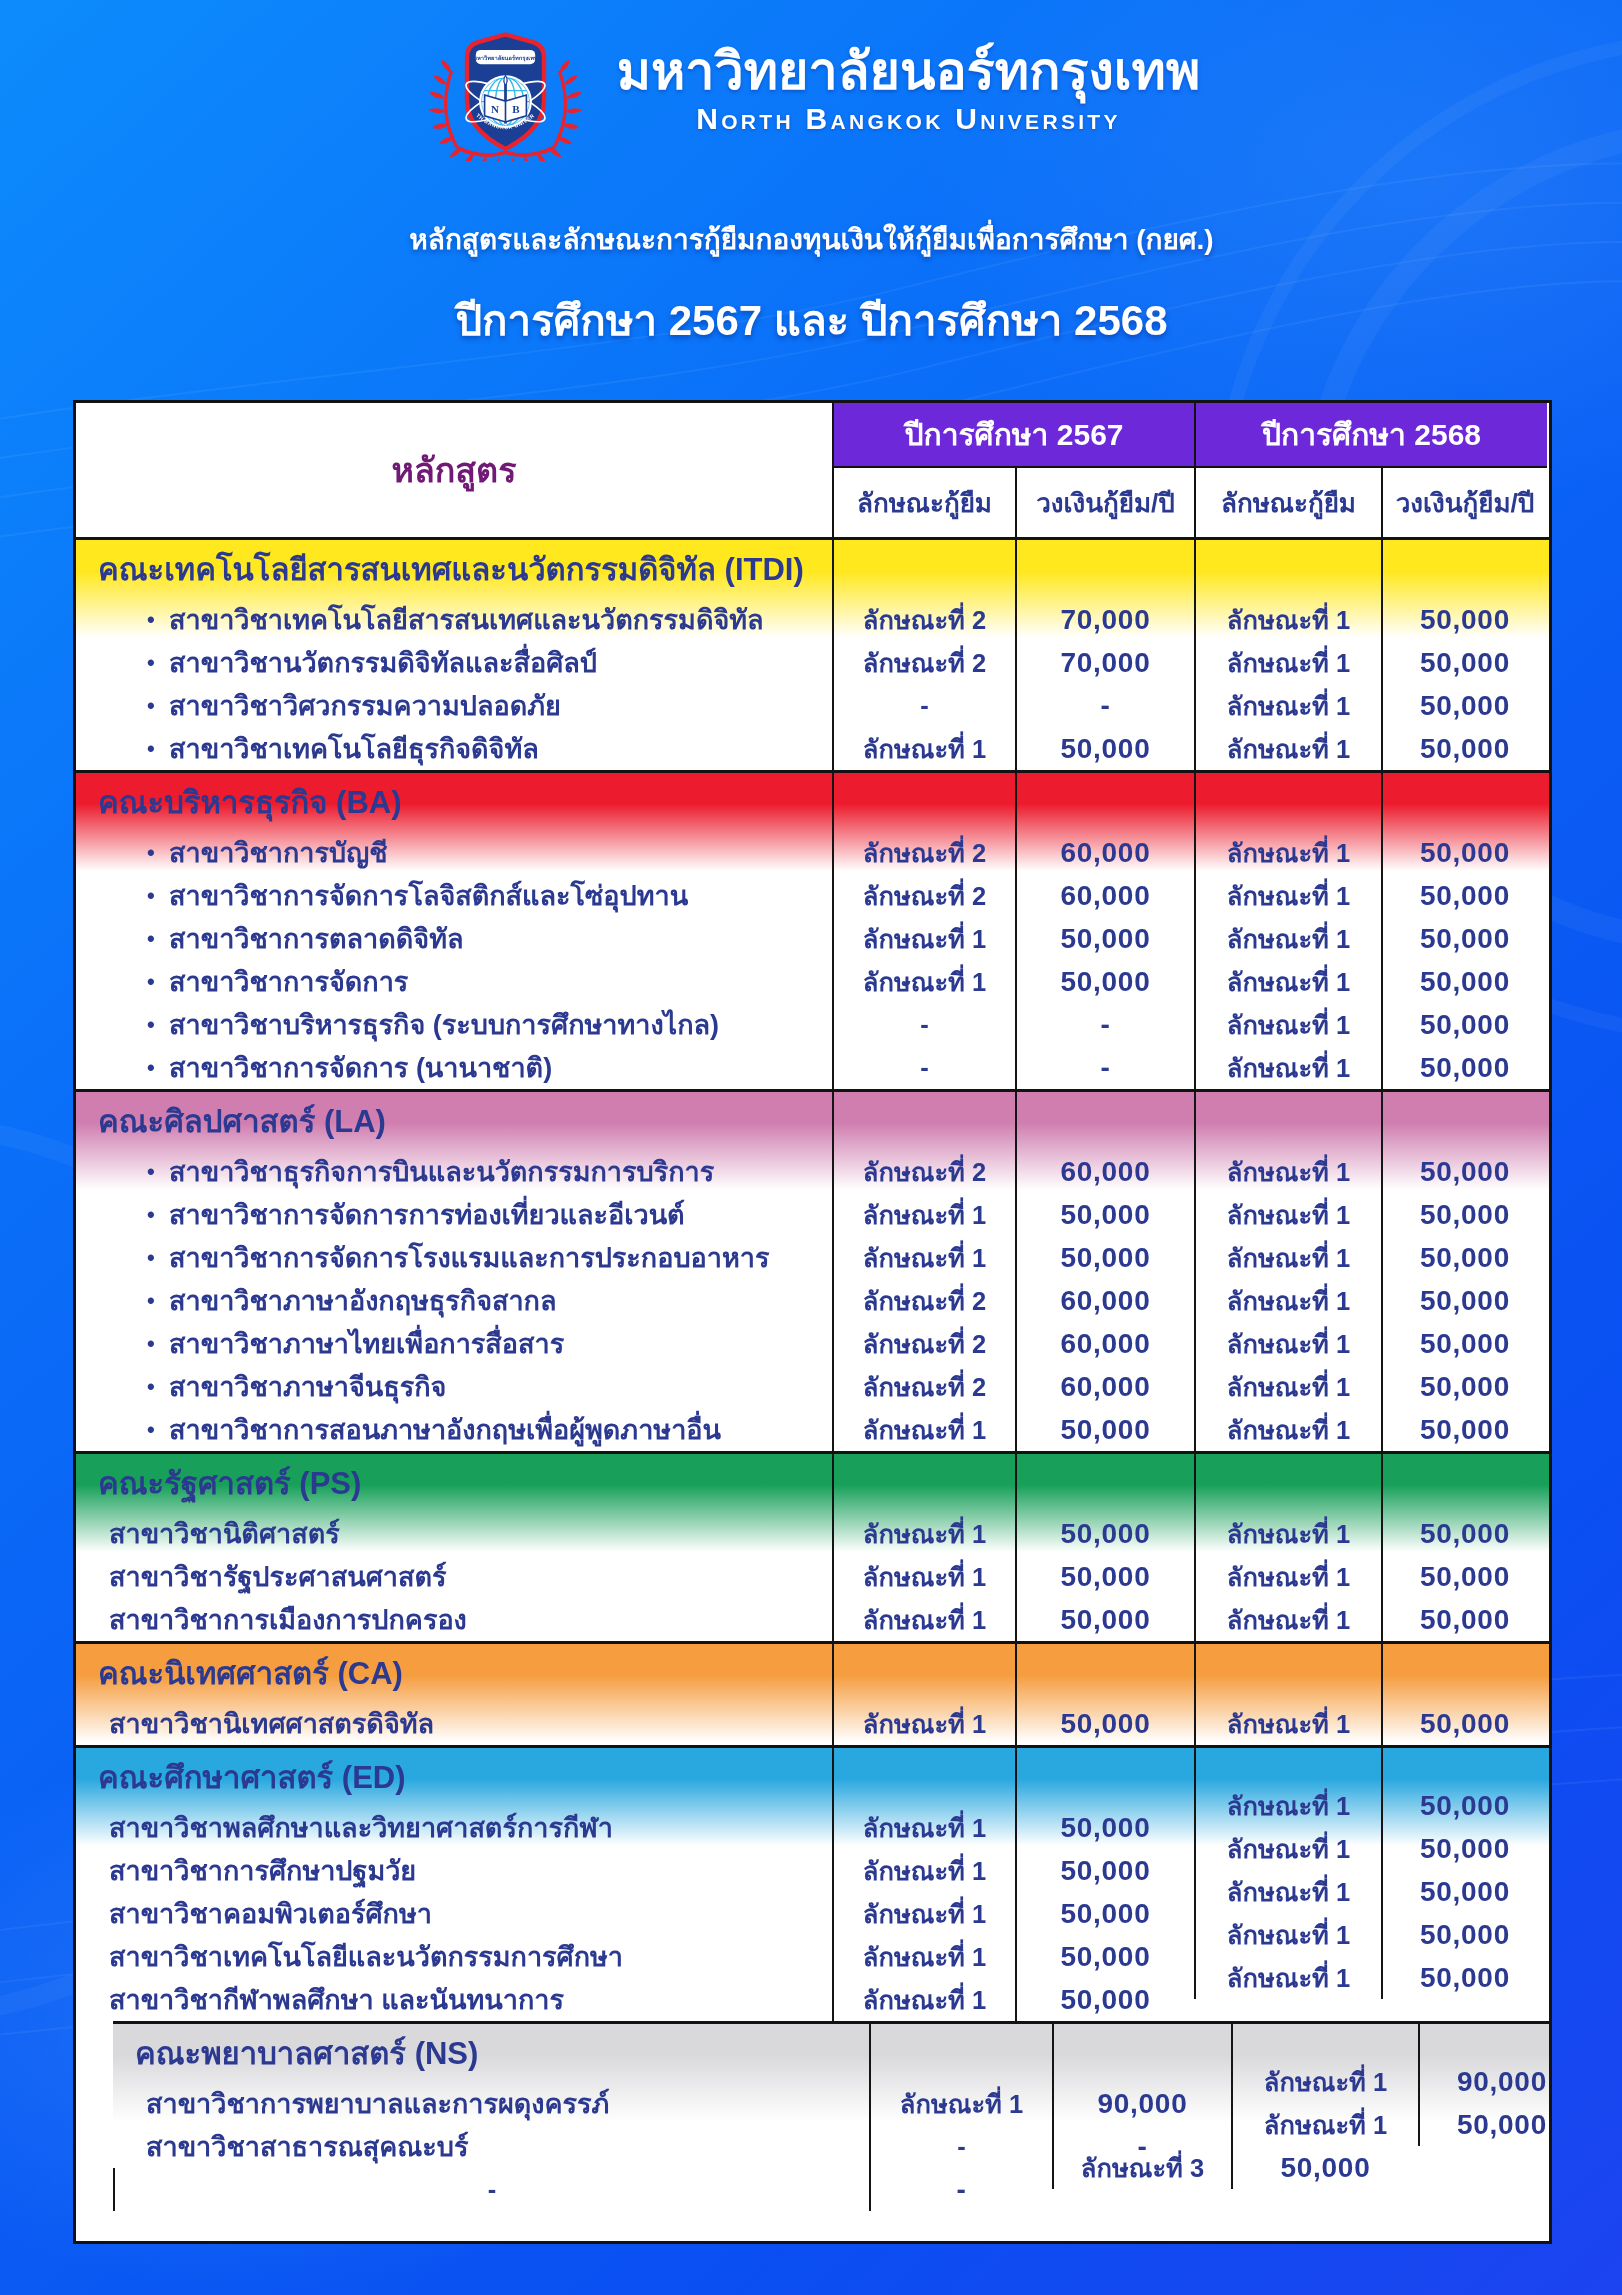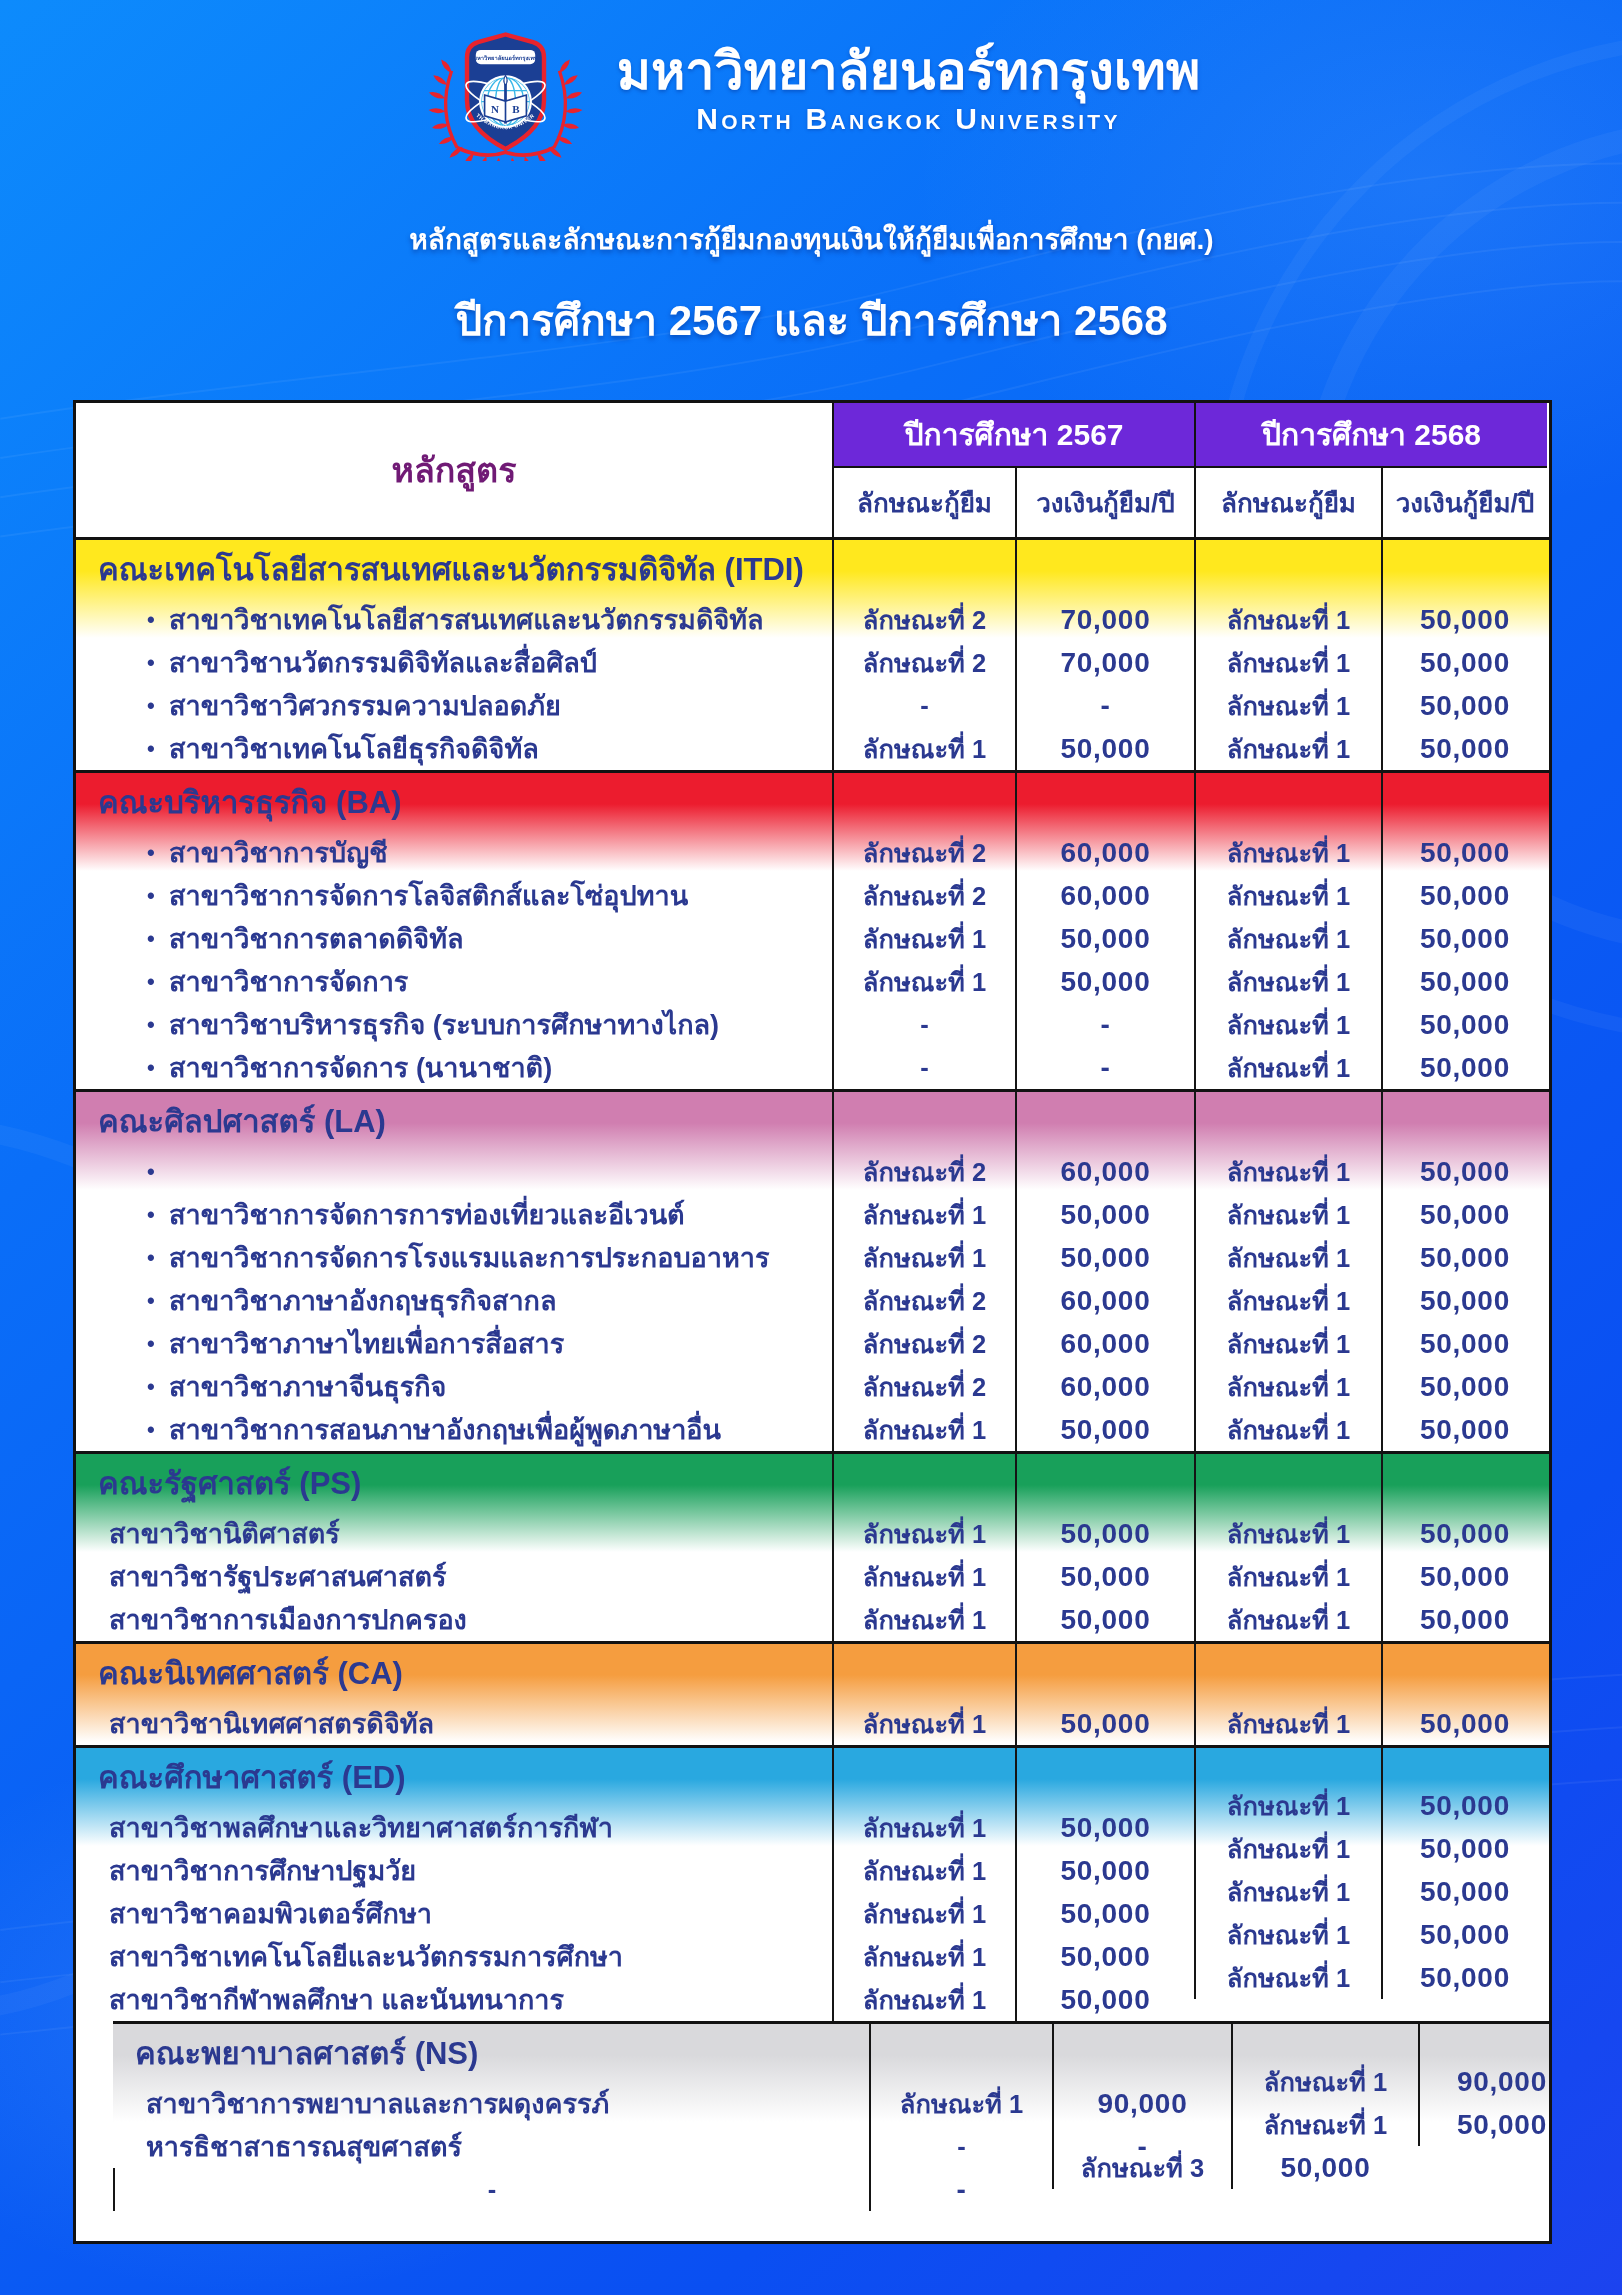--- a/index.html
+++ b/index.html
@@ -297,20 +297,21 @@
           <div class="trow sec-head">
             <div class="cell c1 sec-title">คณะศิลปศาสตร์ (LA)</div>
             <div class="cell c2"></div>
             <div class="cell c3"></div>
             <div class="cell c4"></div>
             <div class="cell c5"></div>
           </div>
           <div class="trow data-row">
             <div class="cell c1 course">
               <span class="bullet">•</span>
+              <span>สาขาวิชาธุรกิจการบินและนวัตกรรมการบริการ</span>
             </div>
             <div class="cell c2 val">ลักษณะที่ 2</div>
             <div class="cell c3 val amount">60,000</div>
             <div class="cell c4 val">ลักษณะที่ 1</div>
             <div class="cell c5 val amount">50,000</div>
           </div>
           <div class="trow data-row">
             <div class="cell c1 course">
               <span class="bullet">•</span>
               <span>สาขาวิชาการจัดการการท่องเที่ยวและอีเวนต์</span>
@@ -491,21 +492,21 @@
             <div class="cell c1 course">
               <span>สาขาวิชาการพยาบาลและการผดุงครรภ์</span>
             </div>
             <div class="cell c2 val">ลักษณะที่ 1</div>
             <div class="cell c3 val amount">90,000</div>
             <div class="cell c4 val up">ลักษณะที่ 1</div>
             <div class="cell c5 val amount up">90,000</div>
           </div>
           <div class="trow data-row">
             <div class="cell c1 course">
-              <span>หารธิชาสาธารณสุขศาสตร์</span>
+              <span>สาขาวิชาสาธารณสุคณะบร์</span>
             </div>
             <div class="cell c2 val">-</div>
             <div class="cell c3 val amount">-</div>
             <div class="cell c4 val up">ลักษณะที่ 1</div>
             <div class="cell c5 val amount up">50,000</div>
           </div>
           <div class="trow data-row">
             <div class="cell c2 val">-</div>
             <div class="cell c3 val amount">-</div>
             <div class="cell c4 val up">ลักษณะที่ 3</div>

